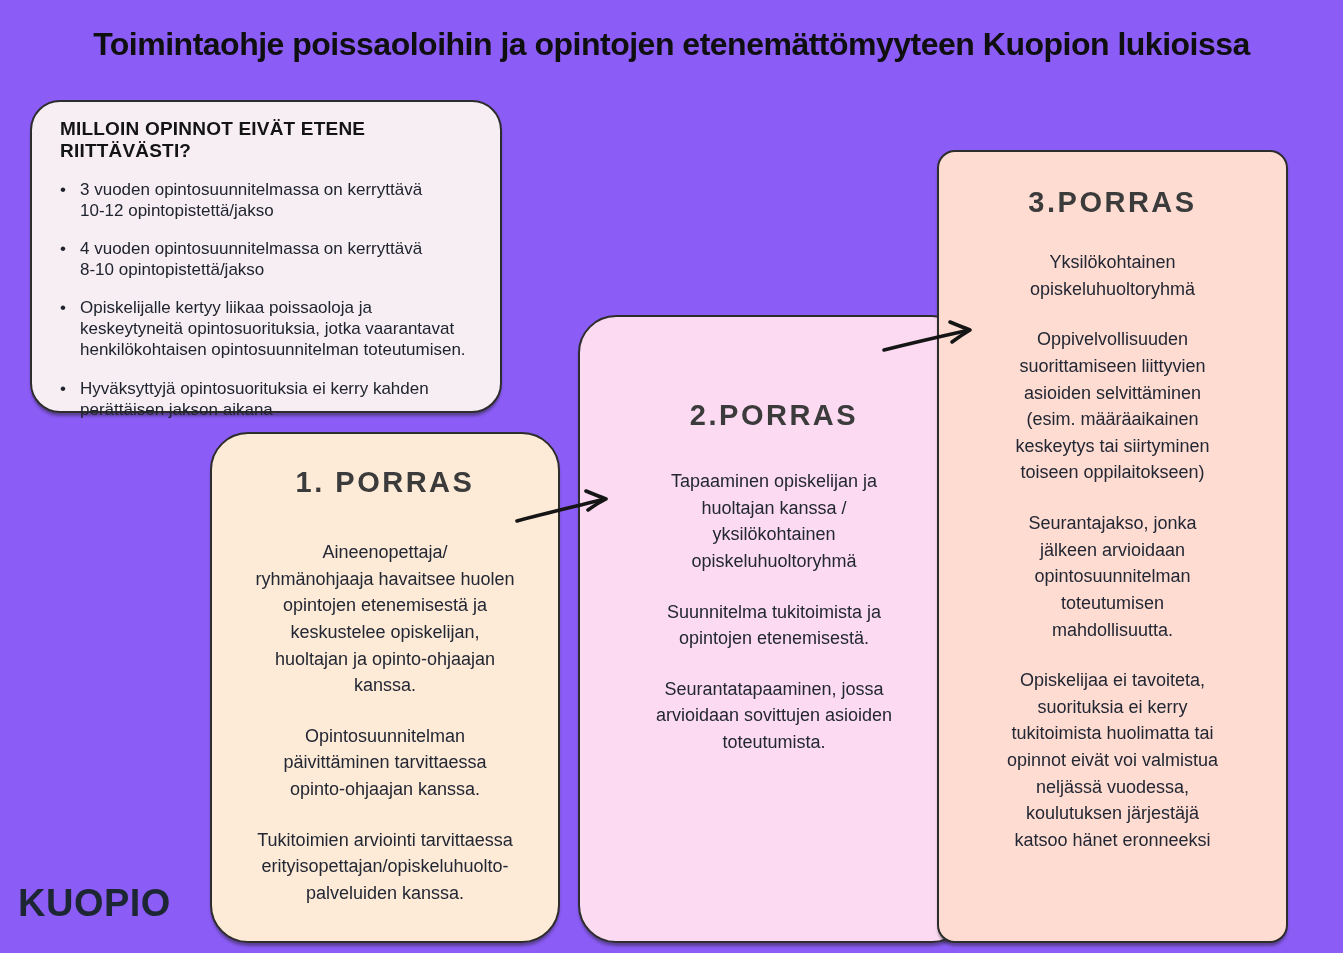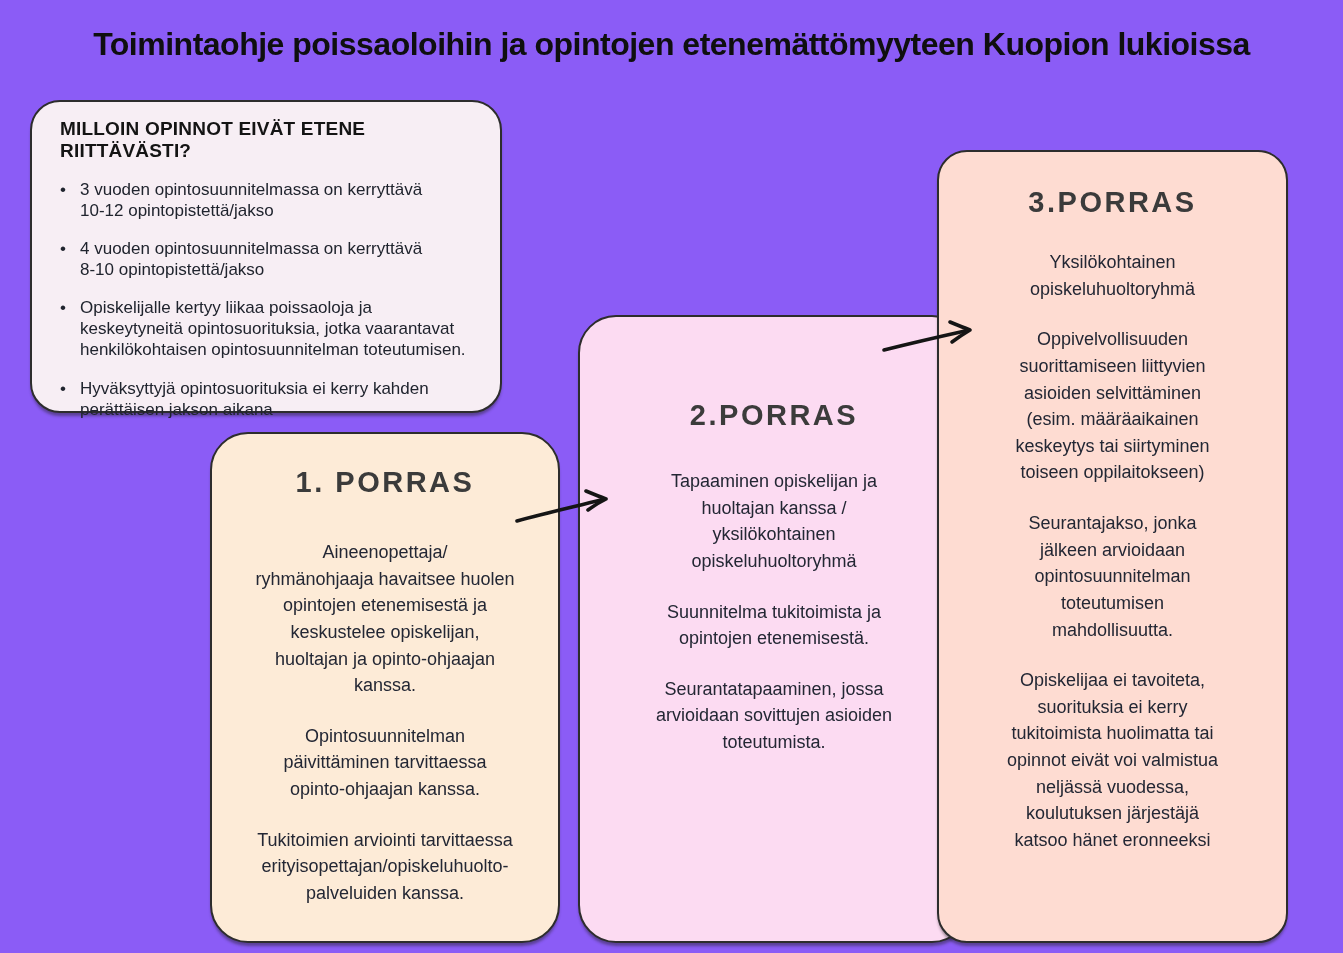--- a/index.html
+++ b/index.html
@@ -87,21 +87,21 @@
     width: 392px; height: 628px;
     background: #fcdbf2;
     border-radius: 38px;
     padding: 82px 26px 0;
   }
   .step-2 .step-title { margin-bottom: 36px; }
   .step-3 {
     left: 937px; top: 150px;
     width: 351px; height: 793px;
     background: #fedcd2;
-    border-radius: 30px;
+    border-radius: 18px;
     padding: 34px 16px 0;
   }
   .step-3 .step-title { margin-bottom: 30px; }
   
   .arrows-overlay {
     position: absolute;
     left: 0; top: 0;
     width: 1343px; height: 953px;
     pointer-events: none;
     z-index: 5;
@@ -206,14 +206,15 @@
     <g stroke="#151515" stroke-width="3.6" fill="none" stroke-linecap="round" stroke-linejoin="round">
       <path d="M517 521 C 546 513, 573 507, 601 500"></path>
       <path d="M586 491 Q 598 496 606 499 Q 596 504 588 510"></path>
     </g>
     <g stroke="#151515" stroke-width="3.6" fill="none" stroke-linecap="round" stroke-linejoin="round">
       <path d="M884 350 C 912 343, 938 337, 965 331"></path>
       <path d="M950 322 Q 962 327 970 330 Q 960 336 952 342"></path>
     </g>
   </svg>
 
+  <div class="logo">KUOPIO</div>
 
 </div>
 
 </body></html>

